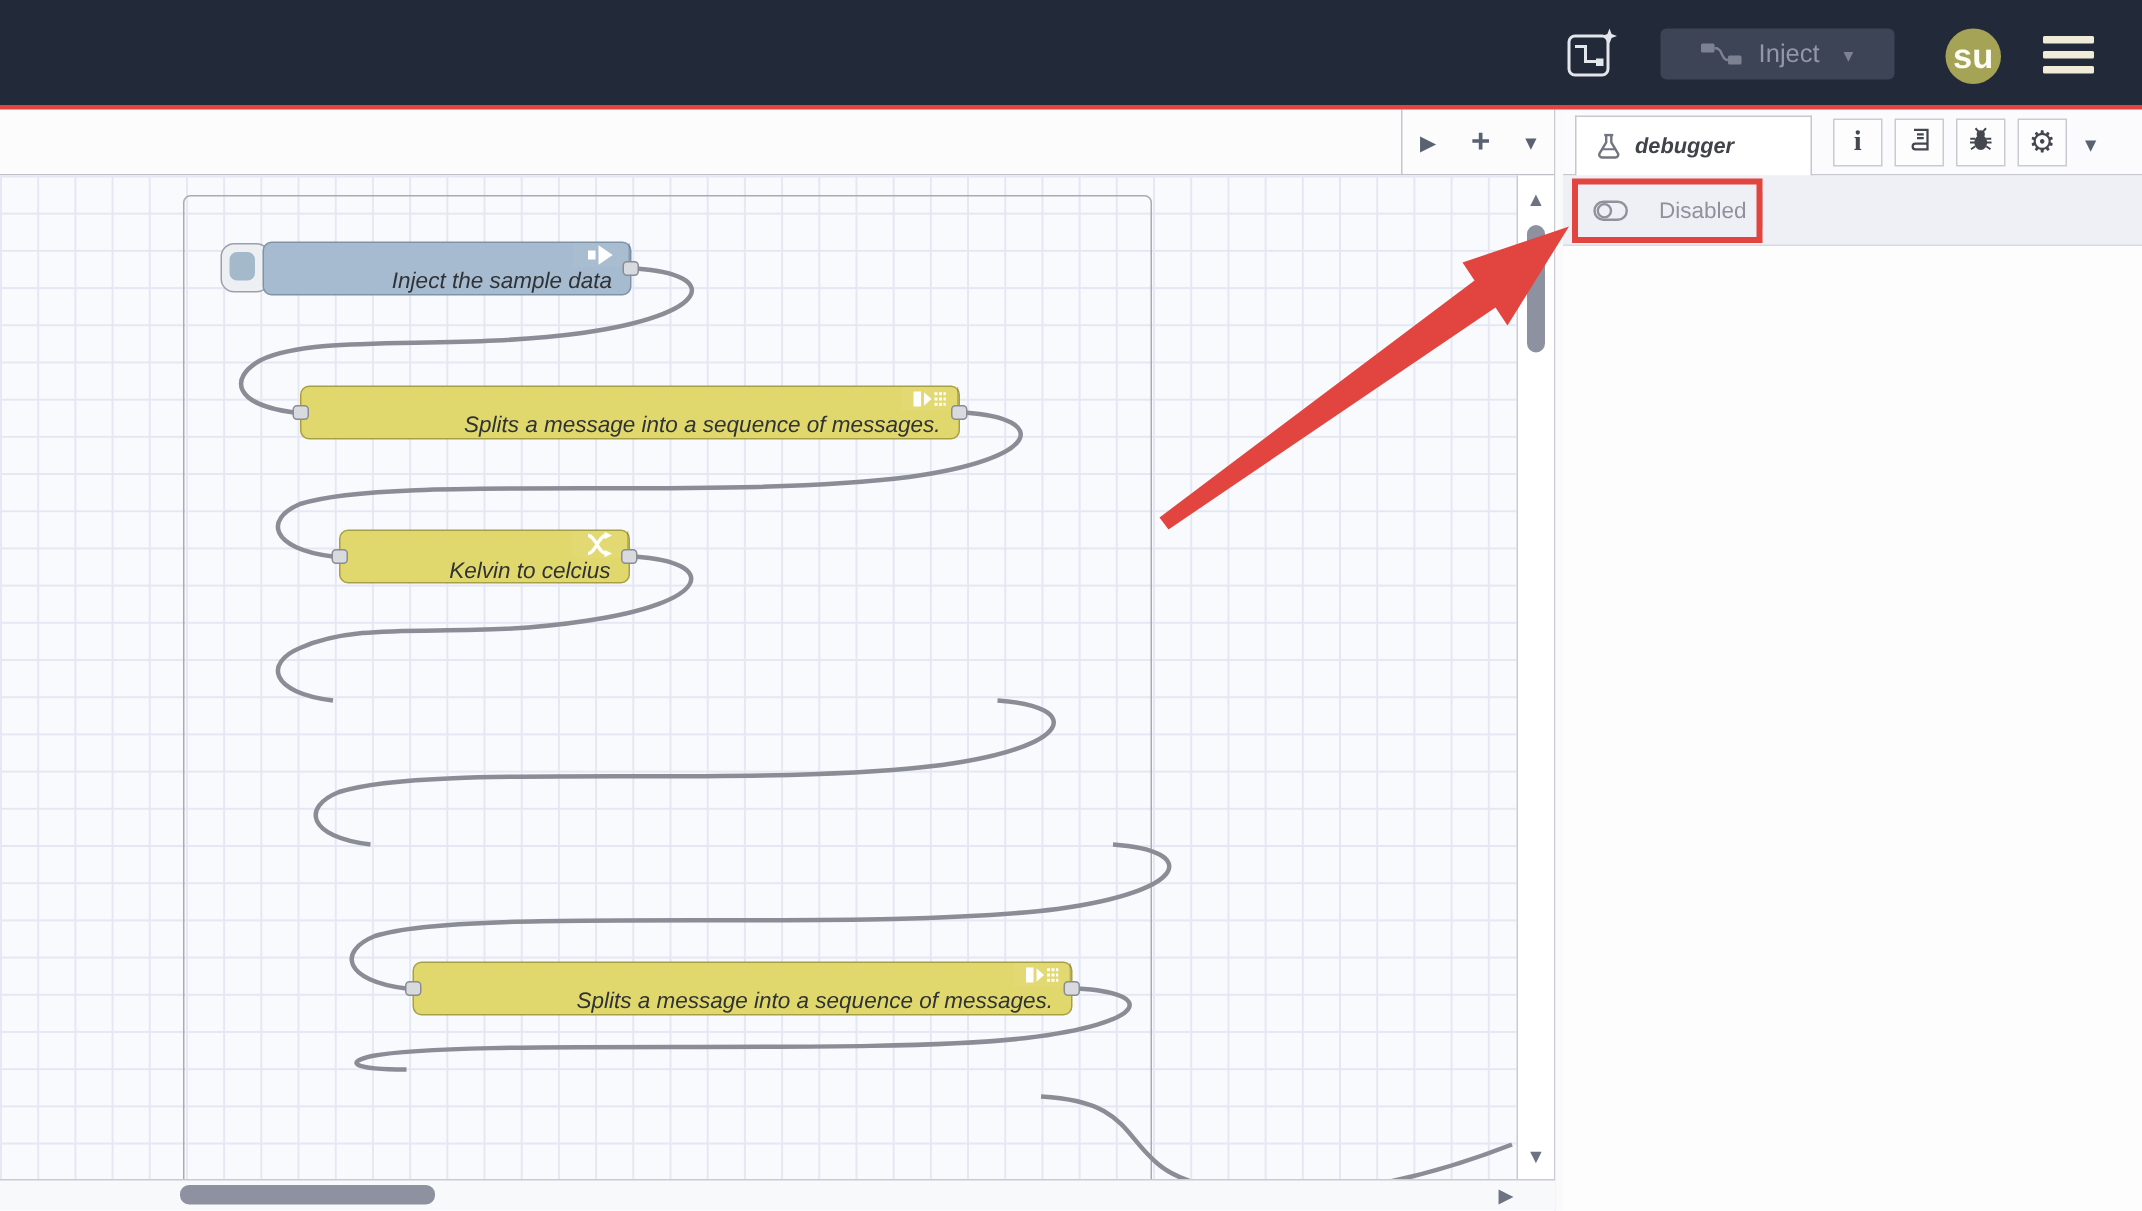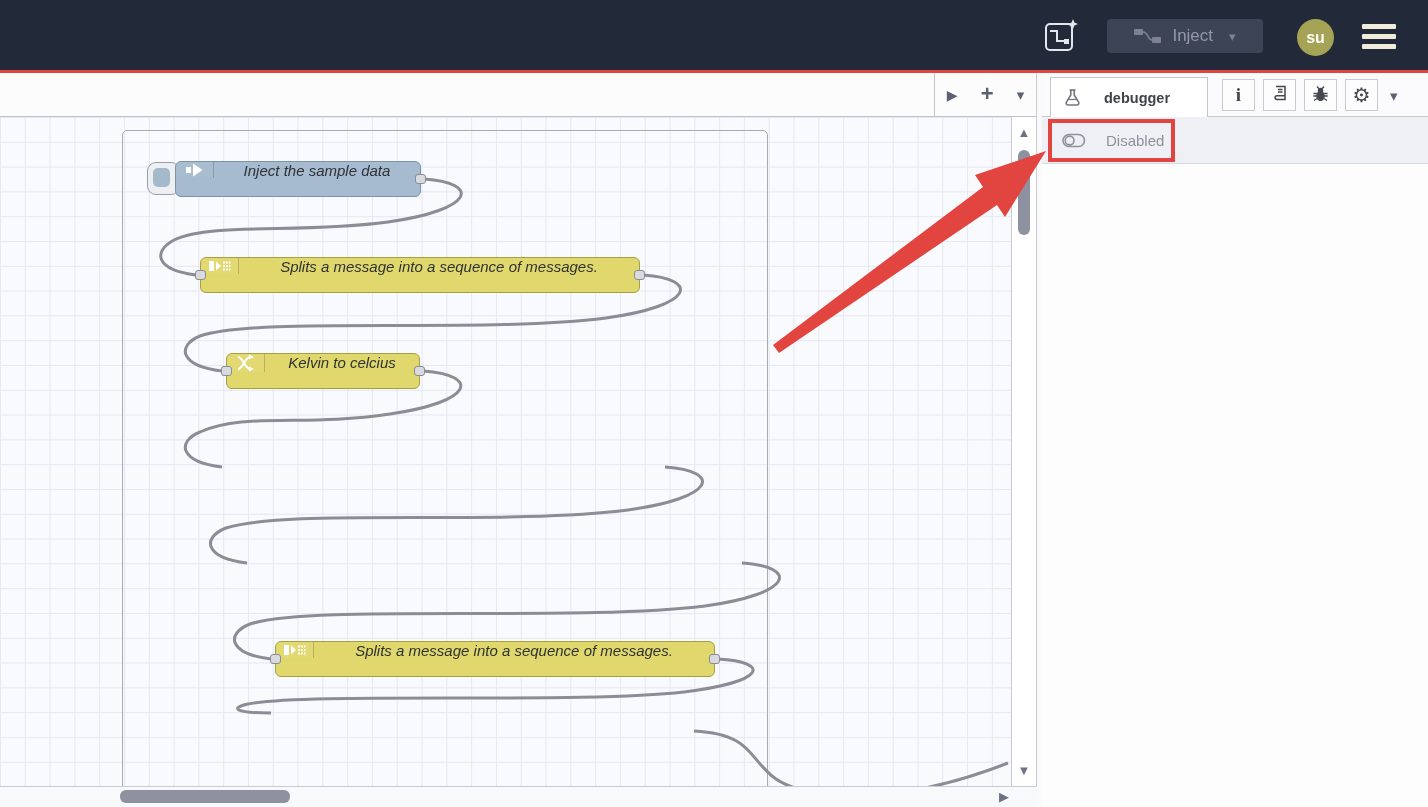--- a/index.html
+++ b/index.html
@@ -5,41 +5,41 @@
   * { margin:0; padding:0; box-sizing:border-box; }
   html,body { width:1428px; height:807px; overflow:hidden; font-family:"Liberation Sans",sans-serif; background:#fff; }
 
   
   #header { position:absolute; left:0; top:0; width:1428px; height:70px; background:#222938; z-index:10; }
   #red-line { position:absolute; left:0; top:70px; width:1428px; height:3px; background:#da3a3c; z-index:40; }
   #ai-button { position:absolute; left:1042px; top:16px; width:38px; height:38px; display:flex; align-items:center; justify-content:center; cursor:pointer; }
   #deploy-button { position:absolute; left:1107px; top:19px; width:156px; height:34px; background:#3d4456; border-radius:4px; display:flex; align-items:center; justify-content:center; gap:10px; cursor:default; }
   #deploy-button .dlabel { color:#9298a6; font-size:17px; }
   #deploy-button .dcaret { color:#7c8292; font-size:13px; margin-left:6px; }
-  #avatar { position:absolute; left:1297px; top:19px; width:37px; height:37px; border-radius:50%; display:flex; align-items:center; justify-content:center; color:#fdfdf5; font-weight:bold; font-size:16px; cursor:pointer; }
+  #avatar { position:absolute; left:1297px; top:19px; width:37px; height:37px; border-radius:50%; display:flex; align-items:center; justify-content:center; color:#fdfdf5; font-weight:bold; font-size:23px; cursor:pointer; }
   #menu-button { position:absolute; left:1362px; top:24px; width:34px; height:25px; display:flex; flex-direction:column; justify-content:space-between; cursor:pointer; }
   #menu-button span { display:block; height:5px; border-radius:1px; background:#f1ecda; }
 
   
   #editor { position:absolute; left:0; top:73px; width:1037px; height:734px; border-right:1px solid #c9cbd3; background:#fff; }
   #tabbar { position:absolute; left:0; top:0; width:100%; height:44px; background:#fcfcfd; border-bottom:1px solid #bfc1c9; }
   .dotted { background-image:radial-gradient(rgba(186,190,210,.4) 1px, transparent 1.3px); background-size:6px 6px; }
   #tab-controls { position:absolute; right:0; top:0; height:44px; width:102px; border-left:1px solid #c4c6cc; display:flex; align-items:center; justify-content:space-around; color:#5a6170; }
   #tab-controls .t-play { font-size:14px; cursor:pointer; }
   #tab-controls .t-plus { font-size:22px; font-weight:bold; cursor:pointer; margin-top:-3px; }
   #tab-controls .t-caret { font-size:15px; cursor:pointer; }
 
   #canvas { position:absolute; left:0; top:44px; width:1012px; height:669px; overflow:hidden; background-color:#f9fafd;
     background-image:linear-gradient(#e5e7f3 1px, transparent 1px), linear-gradient(90deg,#e5e7f3 1px, transparent 1px);
     background-size:24.8px 24.8px; border-right:1px solid #c9cbd3; }
   #group-box { position:absolute; left:122px; top:13px; width:646px; height:820px; border:1.6px solid #a8abb2; border-radius:5px; }
   #wires { position:absolute; left:0; top:0; z-index:1; }
   #wires path { stroke:#8a8d96; stroke-width:3; fill:none; }
 
-  .node { position:absolute; height:36px; display:flex; align-items:flex-start; border:1.5px solid; border-radius:6px; z-index:2; cursor:pointer; }
+  .node { position:absolute; height:36px; display:flex; align-items:flex-end; border:1.5px solid; border-radius:6px; z-index:2; cursor:pointer;flex-direction:column; }
   .node .icon-region { flex:none; width:38px; display:flex; align-items:center; justify-content:center; border-right:1px solid rgba(0,0,0,0.18); background:rgba(255,255,255,0.04); }
   .node .nlabel { flex:1; display:flex; align-items:center; justify-content:center; font-style:italic; font-size:15px; color:#2f3236; white-space:nowrap; padding:0 12px; }
   .port { position:absolute; width:11px; height:10px; background:#d9dade; border:1px solid #878c97; border-radius:3px; top:50%; margin-top:-5px; z-index:3; cursor:crosshair; }
   .port.in { left:-6px; } .port.out { right:-6px; }
   .inject-btn { position:absolute; width:33px; height:33px; background:#edeff3; border:1.5px solid #99a0ac; border-radius:9px; z-index:1; cursor:pointer; }
   .inject-btn i { position:absolute; left:5px; top:5px; width:17px; height:19px; background:#a4bacb; border-radius:5px; }
 
   
   #vscroll { position:absolute; right:0; top:44px; width:24px; height:669px; background:#fff; }
   #vscroll .arr { position:absolute; left:0; width:24px; text-align:center; color:#6e7382; font-size:13px; cursor:pointer; }
@@ -47,21 +47,21 @@
   #hscroll { position:absolute; left:0; bottom:0; width:1037px; height:21px; background:#f8f9fb; border-top:1px solid #c9cbd3; }
   #h-thumb { position:absolute; left:120px; top:3px; width:170px; height:13px; background:#8d91a0; border-radius:6px; cursor:grab; }
   #hscroll .arr { position:absolute; right:28px; top:2px; color:#6e7382; font-size:13px; cursor:pointer; }
 
   
   #splitter { position:absolute; left:1037px; top:73px; width:5px; height:734px; background:#fafafb; cursor:col-resize; }
 
   
   #sidebar { position:absolute; left:1042px; top:73px; width:386px; height:734px; background:#fcfcfd; }
   #side-tabs { position:absolute; left:0; top:0; width:100%; height:44px; background:#fbfbfd; border-bottom:1px solid #c6c8d0; }
-  #tab-debugger { position:absolute; left:8px; top:4px; width:158px; height:40px; background:#fff; border:1px solid #c6c8d0; border-bottom:none; display:flex; align-items:center; gap:24px; padding-left:14px; cursor:pointer; z-index:2; }
+  #tab-debugger { position:absolute; left:8px; top:4px; width:158px; height:40px; background:#fff; border:1px solid #c6c8d0; border-bottom:none; display:flex; align-items:center; gap:10px; padding-left:14px; cursor:pointer; z-index:2;font-style:italic; }
   #tab-debugger .tlabel { font-weight:bold; font-size:14.5px; color:#41434a; }
   #side-tools { position:absolute; left:180px; top:6px; display:flex; gap:8px; }
   .tool-btn { width:33px; height:32px; background:#fdfdfe; border:1px solid #c9cbd1; display:flex; align-items:center; justify-content:center; cursor:pointer; }
   #side-more { position:absolute; left:348px; top:14px; color:#5a6170; font-size:15px; cursor:pointer; }
   .fa-i { font-family:"Liberation Serif",serif; font-weight:bold; font-size:19px; color:#44474e; line-height:1; }
   .uni-gear { font-size:20px; color:#44474e; line-height:1; }
 
   #debug-toolbar { position:absolute; left:0; top:44px; width:100%; height:47px; background:#eef0f6; border-bottom:1px solid #d7d9e3; display:flex; align-items:center; }
   #disabled-button { display:flex; align-items:center; gap:20px; margin-left:12px; padding:6px 8px; background:transparent; border:none; color:#8f929b; font-size:15px; cursor:pointer; font-family:"Liberation Sans",sans-serif; }
   #debug-toolbar .sep { width:1px; height:24px; background:#c6c8d0; margin-left:2px; }

